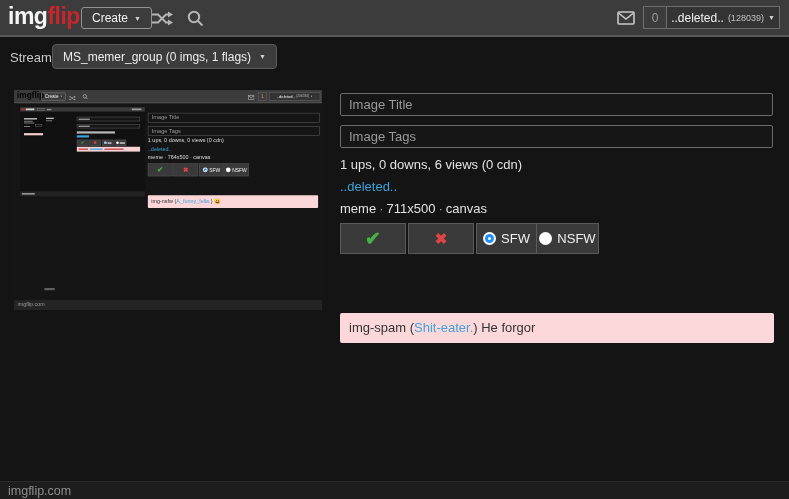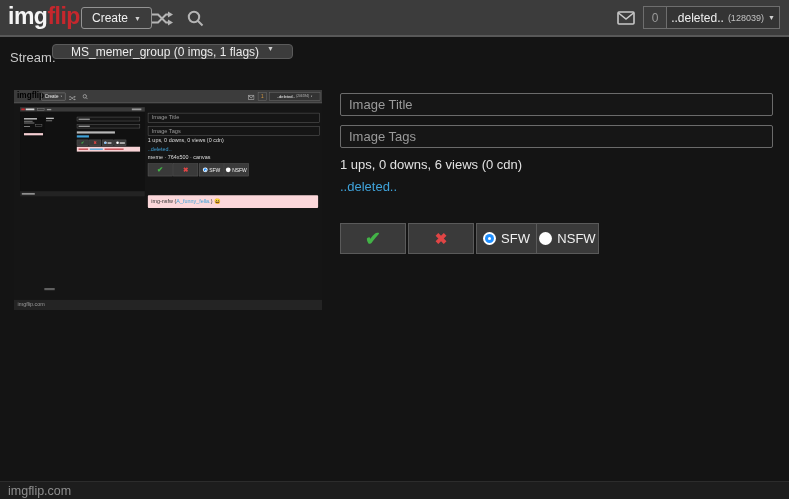--- a/index.html
+++ b/index.html
@@ -21,23 +21,23 @@
   .count-box { position:absolute; left:643px; top:6px; width:24px; height:23px;
                border:1px solid #6e6e6e; color:#9a9a9a; font-size:12px;
                display:flex; align-items:center; justify-content:center; cursor:pointer; }
   .deleted-dd { position:absolute; left:666px; top:6px; width:114px; height:23px;
                 border:1px solid #6e6e6e; background:#343434; color:#f0f0f0; font-size:12px;
                 display:flex; align-items:center; justify-content:center; gap:4px; cursor:pointer; }
   .deleted-dd .cnt { font-size:9px; color:#c2c2c2; }
 
   
   .stream-label { position:absolute; left:10px; top:50px; font-size:13px; color:#c9c9c9; }
-  .stream-dd { position:absolute; left:52px; top:44px; height:15px; padding:0 18px;
+  .stream-dd { position:absolute; left:52px; top:44px; height:25px; padding:0 10px;
                background:#3c3c3c; border:1px solid #5a5a5a; border-radius:4px;
-               color:#ececec; font-size:12px; display:inline-flex; align-items:flex-start;
+               color:#ececec; font-size:12px; display:inline-flex; align-items:center;
                gap:8px; cursor:pointer; }
 
   
   .preview { position:absolute; left:14px; top:90px; width:308px; height:220px;
              overflow:hidden; cursor:pointer; }
   .preview-inner { position:relative; width:711px; height:500px; background:#151515;
                    transform:scale(0.4332,0.44); transform-origin:0 0; }
   .p-nav { position:absolute; top:0; left:0; width:711px; height:30px; background:#3c3c3c;
            border-bottom:2px solid #565656; }
   .p-logo { position:absolute; left:7px; top:2px; font-size:19px; font-weight:bold; }
@@ -289,36 +289,38 @@
 
       <div class="p-footer"><span>imgflip.com</span></div>
     </div>
   </div>
 
   <input class="m-input" style="top: 93px;" type="text" placeholder="Image Title">
   <input class="m-input" style="top: 125px;" type="text" placeholder="Image Tags">
 
   <div class="m-text" style="top:157px;">1 ups, 0 downs, 6 views (0 cdn)</div>
   <div class="m-text m-link" style="top:179px;">..deleted..</div>
+  <div class="m-text" style="top:201px;"><span>meme</span><span class="meta-sep">·</span><span>711x500</span><span class="meta-sep">·</span><span>canvas</span></div>
 
   <div class="btn-row">
     <div class="seg seg-approve">
       <span class="glyph-ok">✔</span>
     </div>
     <div class="seg seg-reject">
       <span class="glyph-no">✖</span>
     </div>
     <div class="seg seg-sfw">
       <span class="radio checked"></span>
       <span class="seg-label">SFW</span>
     </div>
     <div class="seg seg-nsfw">
       <span class="radio"></span>
       <span class="seg-label">NSFW</span>
     </div>
   </div>
 
+  <div class="flag-box"><span>img-spam (</span><span class="m-link">Shit-eater.</span><span>) He forgor</span></div>
 
   <div class="footer">
     <span class="footer-link">imgflip.com</span>
   </div>
 
 </div>
 
 </body></html>

